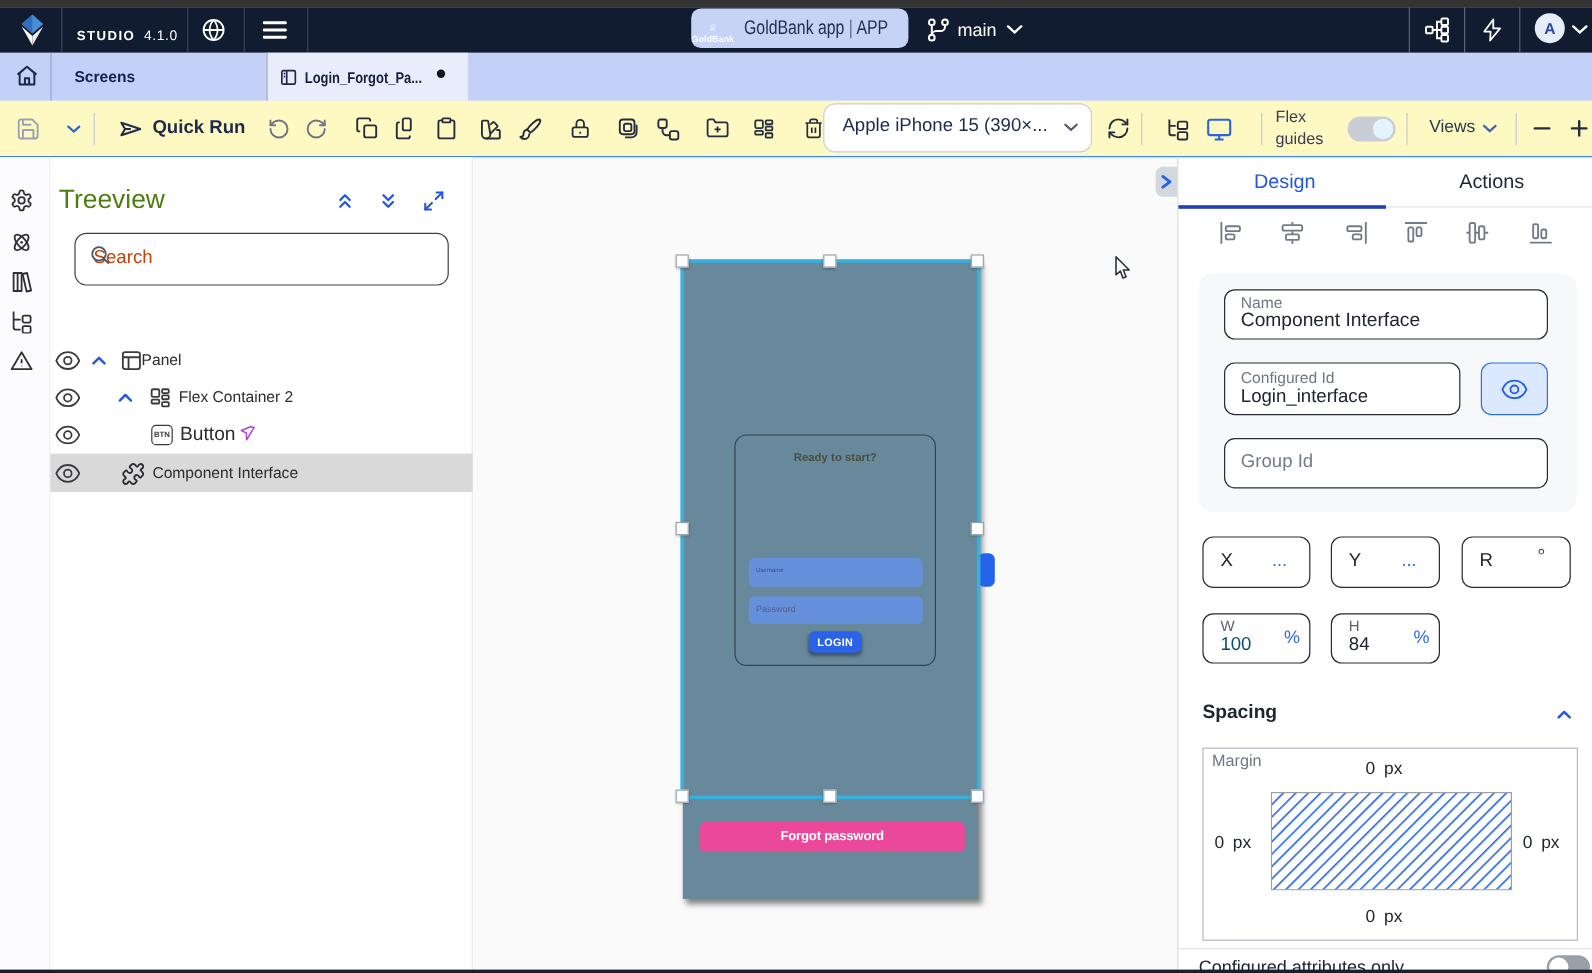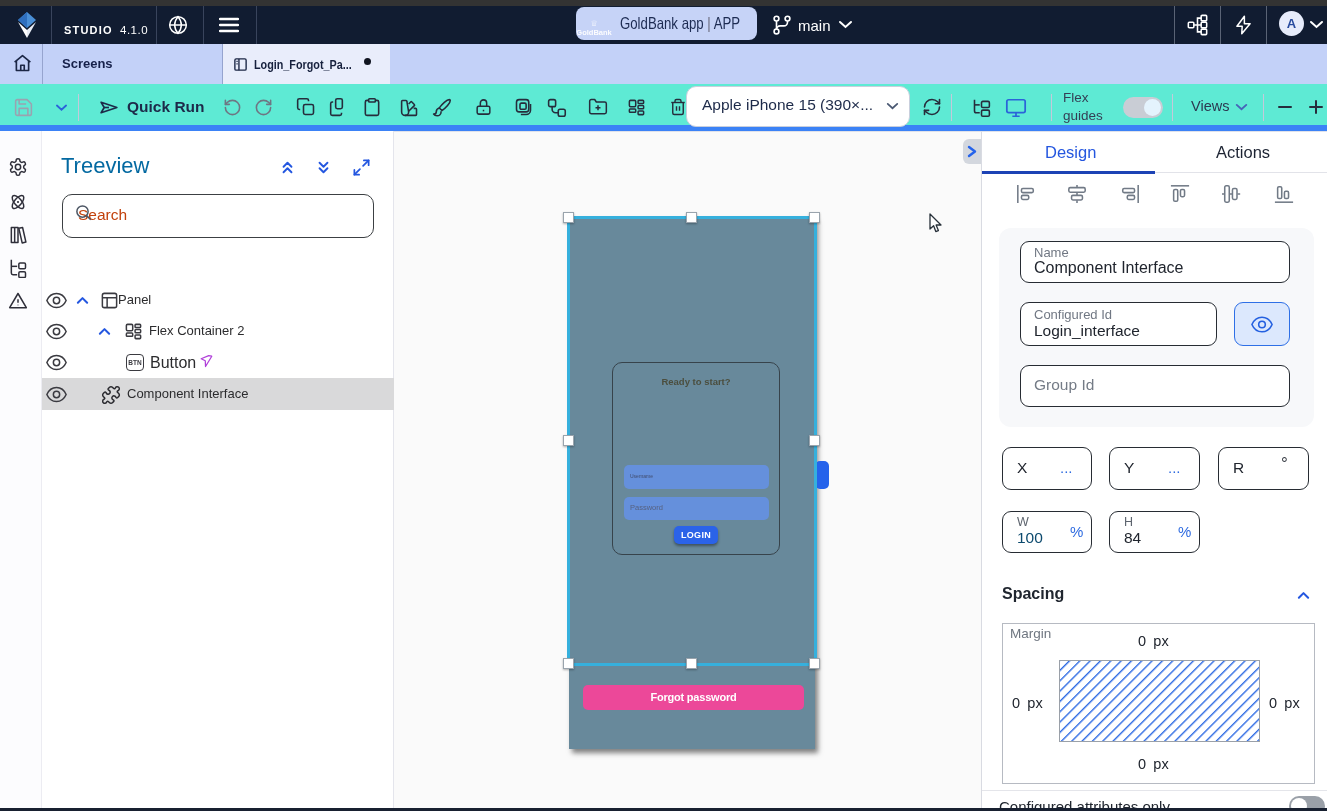--- a/index.html
+++ b/index.html
@@ -92,21 +92,21 @@
   <div class="vline" style="left:222px;top:0;height:40px;background:#96a4cf;"></div>
   <svg class="abs" style="left:233px;top:13px;" width="15" height="15" viewBox="0 0 24 24" fill="none" stroke="#1c2746" stroke-width="2.2" stroke-linejoin="round">
     <rect x="3" y="3" width="18" height="18" rx="2"></rect>
       <path d="M9.5 3v18"></path>
       <path d="M5.5 7h2M5.5 11h2"></path>
   </svg>
   <div class="abs" style="left:254px;top:13px;font-size:13px;font-weight:bold;color:#16203d;transform:scaleX(0.83);transform-origin:left;white-space:nowrap;">Login_Forgot_Pa...</div>
   <div class="abs" style="left:364px;top:14px;width:7px;height:7px;border-radius:50%;background:#101420;"></div>
 </div>
 
-<div class="abs" id="toolbar" style="left:0;top:84px;width:1327px;height:47px;background:#5eead4;border-bottom:6px solid #3b82f6;">
+<div class="abs" id="toolbar" style="left:0;top:84px;width:1327px;height:47px;background:#fef9c3;border-bottom:1px solid #3b82f6;">
 
   <svg class="abs" style="left:13px;top:13px;" width="21" height="21" viewBox="0 0 24 24" fill="none" stroke="#9aa3b0" stroke-width="1.8" stroke-linejoin="round">
     <path d="M19 21H5a2 2 0 0 1-2-2V5a2 2 0 0 1 2-2h11l5 5v11a2 2 0 0 1-2 2z"></path>
       <path d="M17 21v-8H7v8"></path>
       <path d="M7 3v5h8"></path>
   </svg>
   <svg class="abs" style="left:55px;top:19px;" width="13" height="10" viewBox="0 0 15 12" fill="none" stroke="#2b63d9" stroke-width="2.2" stroke-linecap="round">
       <path d="M2 3l5.5 5L13 3"></path>
     </svg>
   <div class="vline" style="left:78px;top:10px;height:27px;background:#c4c9da;"></div>
@@ -262,21 +262,21 @@
   </svg>
 
   <svg class="abs" style="left:8px;top:160px;" width="20" height="20" viewBox="0 0 24 24" fill="none" stroke="#2f2f3a" stroke-width="1.8" stroke-linejoin="round">
     <path d="M12 3L2 20h20z"></path>
       <path d="M12 10v4"></path>
       <path d="M12 16.5v.5"></path>
   </svg>
 </div>
 
 <div class="abs" id="tree" style="left:42px;top:131px;width:352px;height:677px;background:#ffffff;border-right:1px solid #e4e5ec;">
-  <div class="abs" style="left:19px;top:22px;font-size:22px;color:#0369a1;">Treeview</div>
+  <div class="abs" style="left:7px;top:22px;font-size:22px;color:#4d7c0f;">Treeview</div>
 
   <svg class="abs" style="left:236px;top:27px;" width="19" height="19" viewBox="0 0 24 24" fill="none" stroke="#2457e0" stroke-width="2.4" stroke-linecap="round" stroke-linejoin="round">
     <path d="M17 18l-5-5-5 5"></path>
       <path d="M17 11l-5-5-5 5"></path>
   </svg>
 
   <svg class="abs" style="left:272px;top:27px;" width="19" height="19" viewBox="0 0 24 24" fill="none" stroke="#2457e0" stroke-width="2.4" stroke-linecap="round" stroke-linejoin="round">
     <path d="M7 6l5 5 5-5"></path>
       <path d="M7 13l5 5 5-5"></path>
   </svg>

